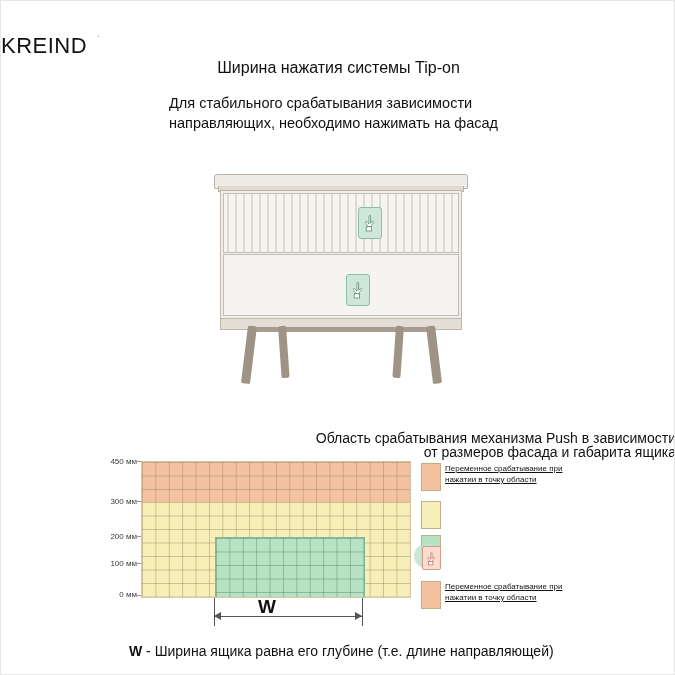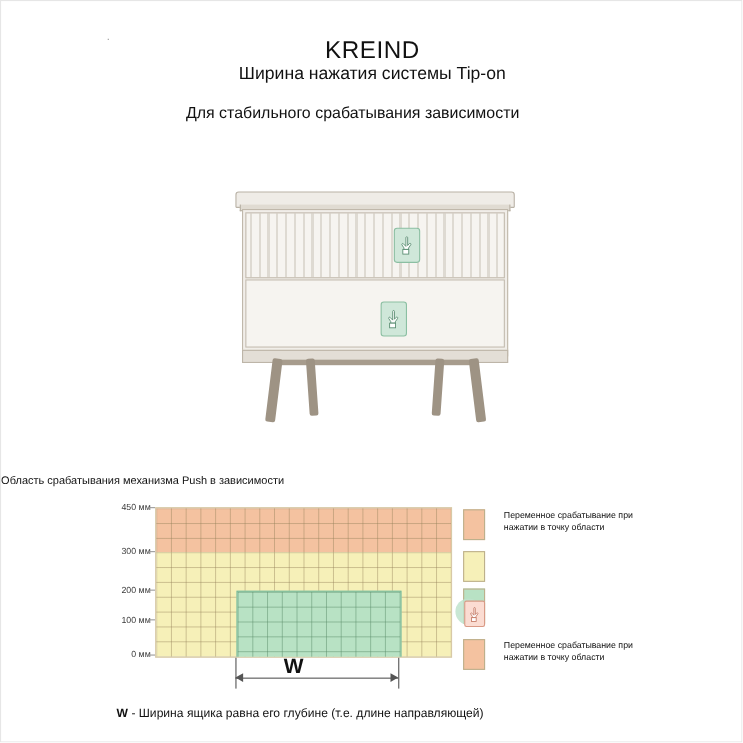--- a/index.html
+++ b/index.html
@@ -20,21 +20,21 @@
     border: 1px solid #e6e6e6;
     box-sizing: border-box;
   }
 
   
   .brand {
     position: absolute;
     top: 32px;
     left: 0;
     width: 675px;
-    text-align: center;
+    text-align: left;
     font-size: 22px;
     letter-spacing: 0.5px;
     color: #111;
   }
   .subtitle {
     position: absolute;
     top: 58px;
     left: 0;
     width: 675px;
     text-align: center;
@@ -163,22 +163,22 @@
   .push-marker svg { display: block; }
   .push-marker.m1 { left: 152px; top: 41px; }
   .push-marker.m2 { left: 140px; top: 108px; }
 
   
   .chart-title {
     position: absolute;
     top: 430px;
     left: 0;
     width: 675px;
-    text-align: left;
-    font-size: 10px;
+    text-align: right;
+    font-size: 14px;
     line-height: 14px;
     color: #111;
   }
 
   #chart {
     position: absolute;
     left: 94px;
     top: 460px;
     width: 480px;
     height: 190px;
@@ -259,23 +259,23 @@
   .dim-w {
     position: absolute;
     left: 163px;
     top: 135px;
     font-size: 19px;
     font-weight: bold;
     color: #111;
   }
   .footnote {
     position: absolute;
-    left: 11px;
+    left: 34px;
     top: 182px;
-    font-size: 11px;
+    font-size: 14px;
     color: #111;
   }
   .footnote b { font-weight: bold; }
 
   
   #legend {
     position: absolute;
     left: 420px;
     top: 460px;
     width: 160px;
@@ -286,25 +286,26 @@
     left: 0;
     display: flex;
     align-items: flex-start;
   }
   .swatch {
     width: 18px;
     border: 1px solid #bdb08c;
     flex: none;
   }
   .legend-text {
-    margin-left: 17px;
+    margin-left: 4px;
     font-size: 8px;
     line-height: 11px;
     color: #111;
     width: 128px;
+    text-decoration: underline;
   }
   .r1 { top: 2px; }
   .r1 .swatch { height: 26px; background: #f4c2a0; }
   .r2 { top: 40px; }
   .r2 .swatch { height: 26px; background: #f6f0b8; }
   .r3 { top: 74px; }
   .r3 .swatch { height: 30px; background: #b8e2c4; }
   .r4 { top: 120px; }
   .r4 .swatch { height: 26px; background: #f4c2a0; }
 
@@ -338,20 +339,21 @@
 
 <div id="page">
 
   <div class="tick-mark">.</div>
 
   <div class="brand">KREIND</div>
   <div class="subtitle">Ширина нажатия системы Tip-on</div>
 
   <div class="intro">
     <div>Для стабильного срабатывания зависимости</div>
+    <div>направляющих, необходимо нажимать на фасад</div>
   </div>
 
   <div id="cabinet">
     <div class="cab-top"></div>
     <div class="cab-top-shadow"></div>
     <div class="cab-body"></div>
     <div class="drawer-top"></div>
     <div class="drawer-bottom"></div>
     <div class="cab-plinth"></div>
     <div class="leg-rail"></div>
@@ -369,20 +371,21 @@
     <div class="push-marker m2">
       <svg width="15" height="20" viewBox="0 0 15 20" aria-hidden="true">
         <path d="M6 3c0-1 1.6-1 1.6 0v7.2l1.6-1.8c.6-.7 1.8.2 1.3 1l-2.1 3.1v1.2h-4.2v-1.4L2.4 9.6c-.5-.8.6-1.7 1.3-1l2.3 2.4z" fill="#ffffff" stroke="#5a8d72" stroke-width="0.8"></path>
         <rect x="3.2" y="13.8" width="5.4" height="4.2" fill="#ffffff" stroke="#5a8d72" stroke-width="0.8"></rect>
       </svg>
     </div>
   </div>
 
   <div class="chart-title">
     <div>Область срабатывания механизма Push в зависимости</div>
+    <div>от размеров фасада и габарита ящика</div>
   </div>
 
   <div id="chart">
     <div class="axis-label" style="left:0px; top:-4px;">450 мм</div>
     <div class="axis-label" style="left:0px; top:36px;">300 мм</div>
     <div class="axis-label" style="left:0px; top:71px;">200 мм</div>
     <div class="axis-label" style="left:0px; top:98px;">100 мм</div>
     <div class="axis-label" style="left:0px; top:129px;">0 мм</div>
 
     <div class="tickline" style="top:0px;"></div>

